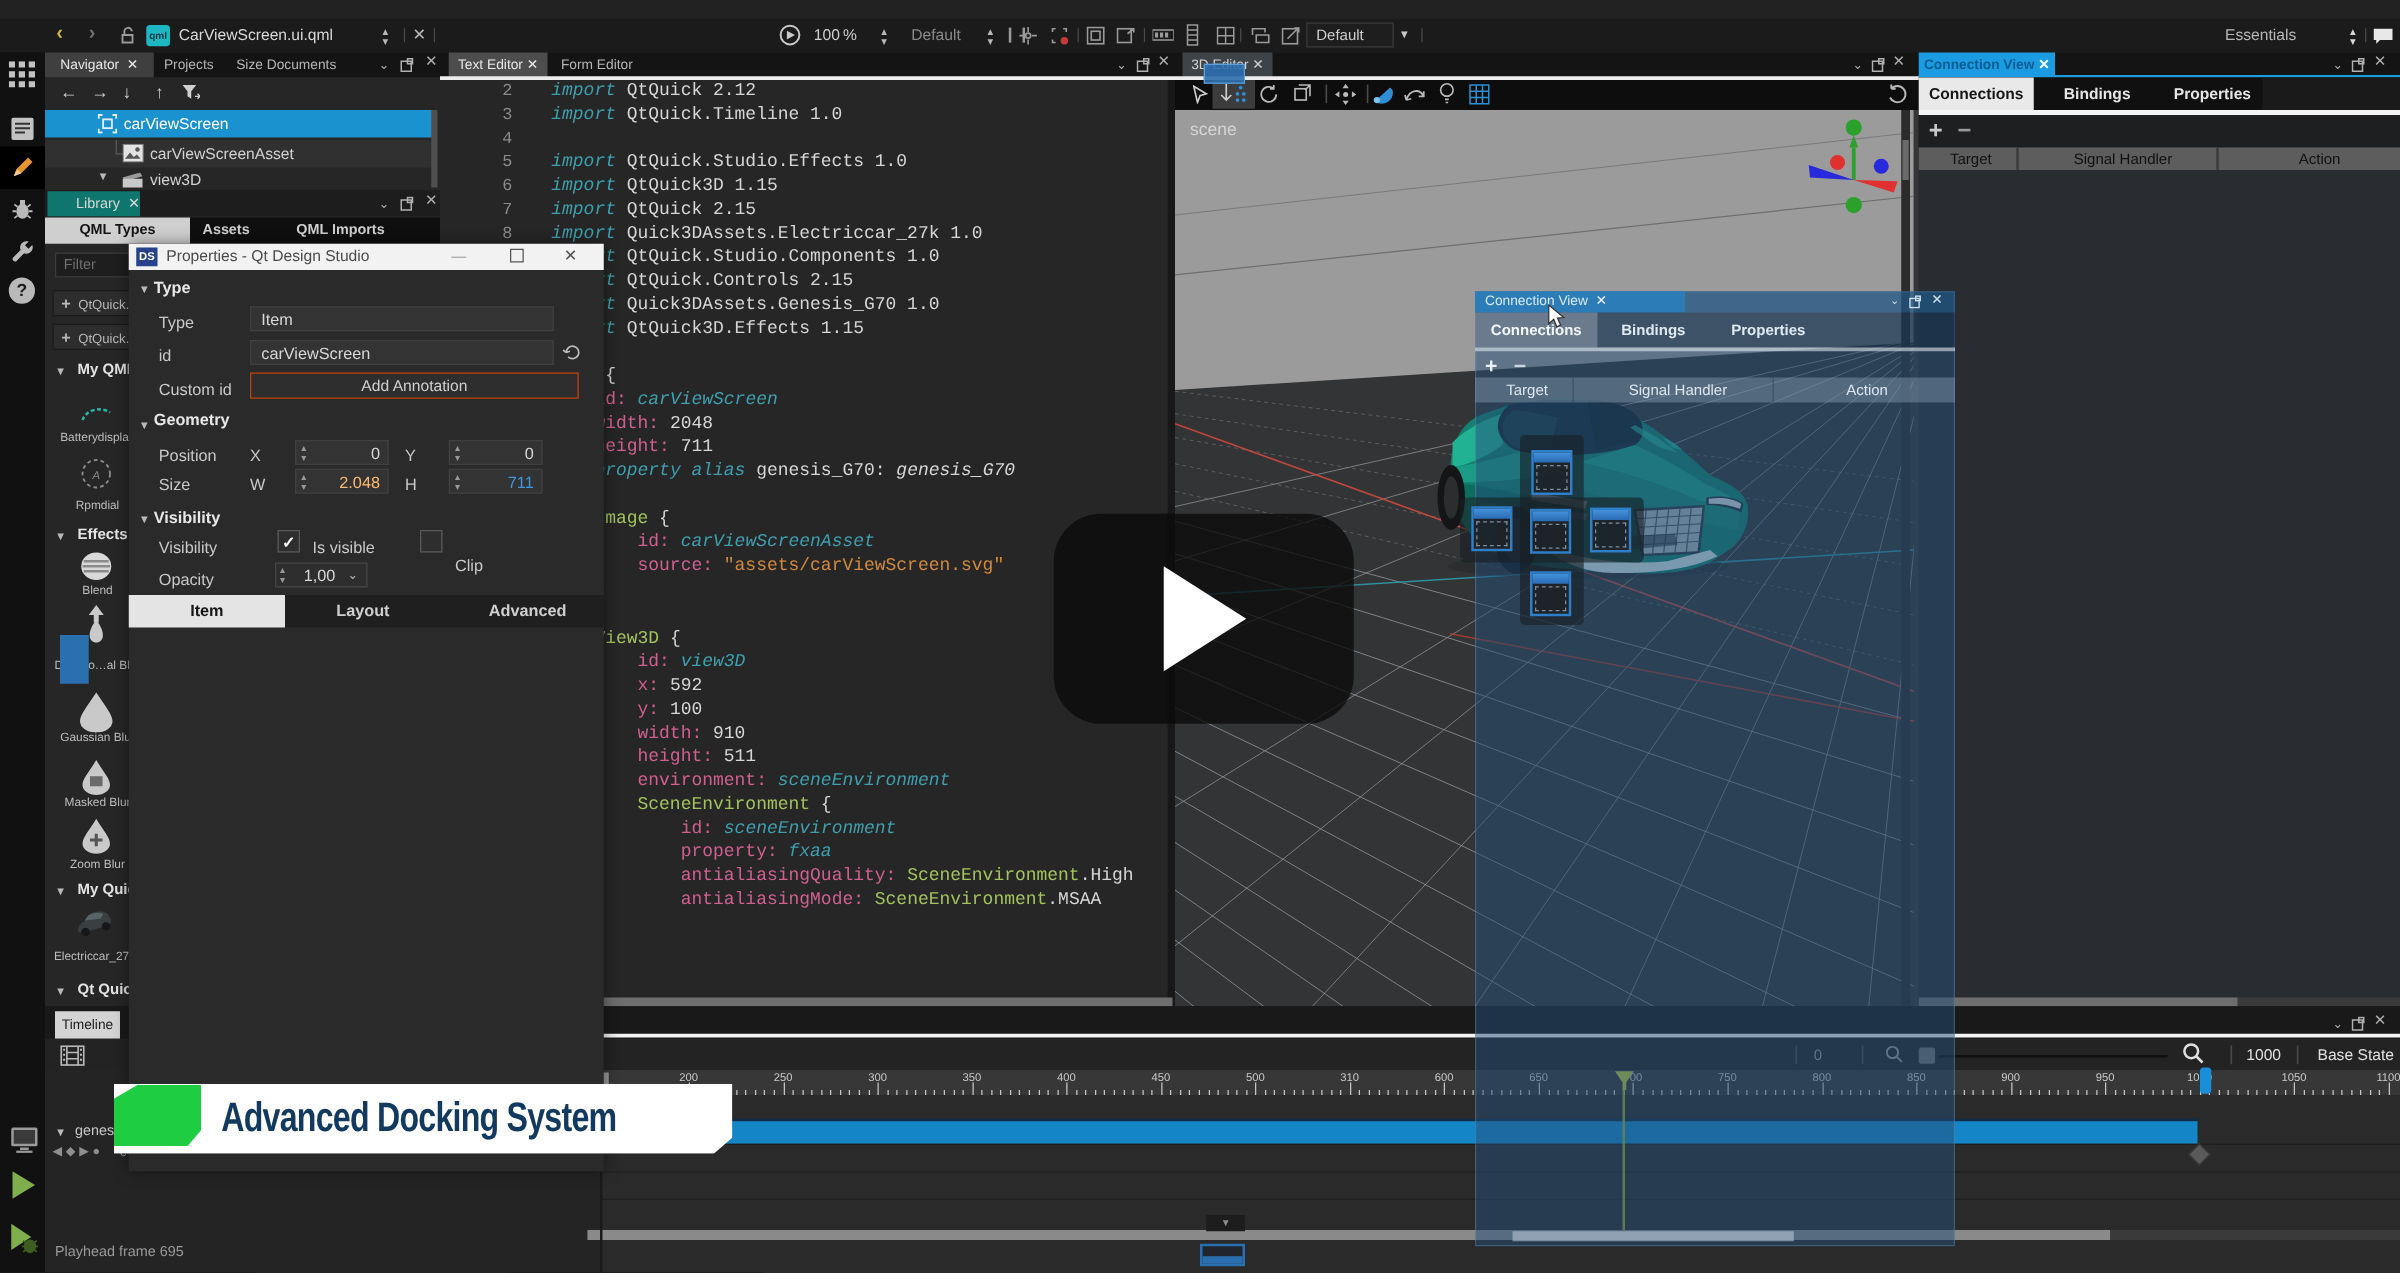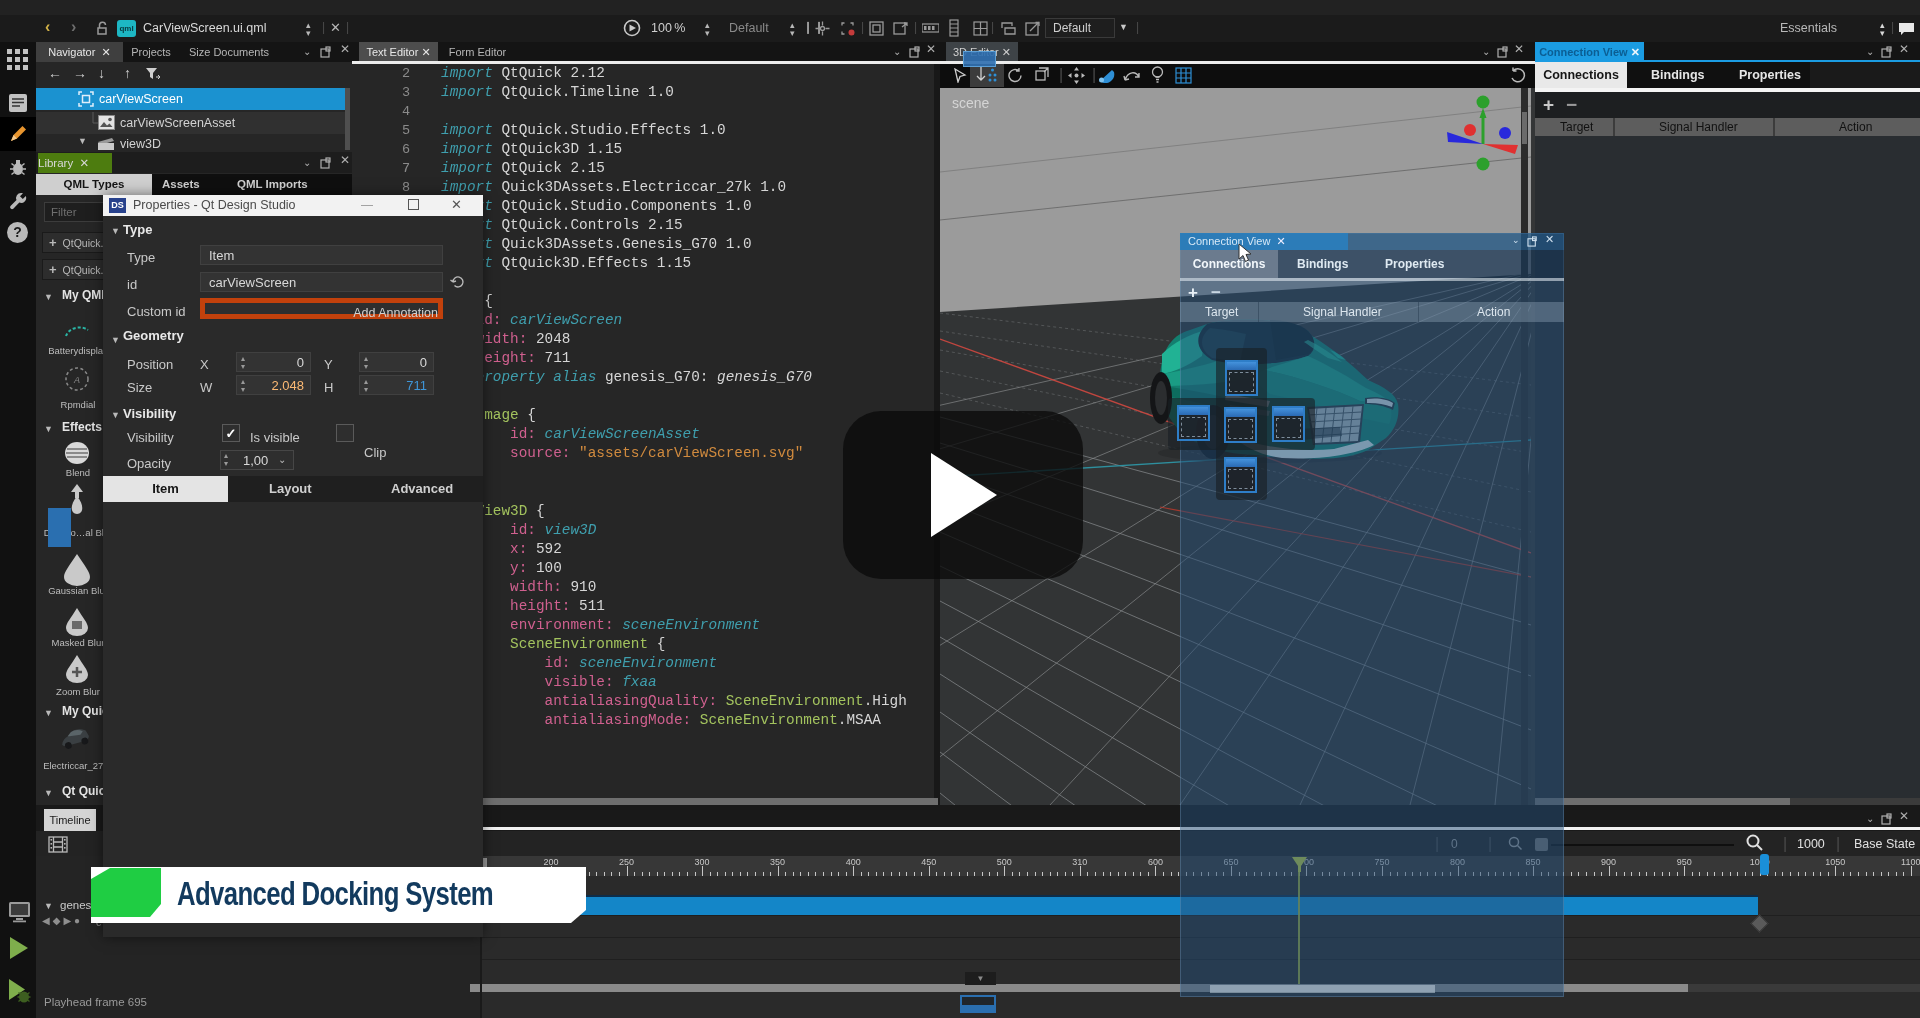--- a/index.html
+++ b/index.html
@@ -326,21 +326,21 @@
         <g fill="#c9c9c9">
           <path d="M0 4 l14 -4 2 3 -14 4 z" fill="#9a9a9a"></path>
           <rect x="0" y="5" width="16" height="7"></rect>
         </g>
       </svg>
     <span class="abs" style="left:84px;top:49px;color:#d2d2d2;font-size:12.5px">view3D</span>
     <div class="abs" style="left:309px;top:0;width:5px;height:62px;background:#4f4f4f"></div>
   </div>
   <div id="library" class="abs">
     <div class="abs" style="left:0;top:0;width:316px;height:21px;background:#1d1d1d"></div>
-    <div class="abs" style="left:2px;top:1px;width:74px;height:20px;background:#4d7c0f;color:#d8d8d8;font-size:11.5px;line-height:20px;text-align:left">Library&nbsp;&nbsp;✕</div>
+    <div class="abs" style="left:2px;top:1px;width:74px;height:20px;background:#0f766e;color:#d8d8d8;font-size:11.5px;line-height:20px;text-align:right">Library&nbsp;&nbsp;✕</div>
     <span class="abs" style="left:267px;top:5px;color:#b0b0b0;font-size:10px">⌄</span>
     <svg class="abs" style="left:284px;top:5px" width="13" height="12" viewBox="0 0 13 12">
         <g fill="none" stroke="#b0b0b0" stroke-width="1.2">
           <rect x="1" y="3" width="8" height="8"></rect>
           <rect x="6" y="1" width="4" height="4"></rect>
         </g>
       </svg>
     <span class="abs" style="left:304px;top:1px;color:#b0b0b0;font-size:12px">✕</span>
     <div class="abs" style="left:0;top:22px;width:316px;height:21px;background:#0f0f0f"></div>
     <div class="abs" style="left:0;top:22px;width:116px;height:21px;background:#cfcfcf;color:#141414;font-size:11.5px;font-weight:bold;line-height:21px;text-align:center">QML Types</div>
@@ -461,21 +461,21 @@
 
     <span class="ty">View3D</span> {
         <span class="pr">id:</span> <span class="id2">view3D</span>
         <span class="pr">x:</span> 592
         <span class="pr">y:</span> 100
         <span class="pr">width:</span> 910
         <span class="pr">height:</span> 511
         <span class="pr">environment:</span> <span class="id2">sceneEnvironment</span>
         <span class="ty">SceneEnvironment</span> {
             <span class="pr">id:</span> <span class="id2">sceneEnvironment</span>
-            <span class="pr">visible:</span> <span class="id2">fxaa</span>
+            <span class="pr">property:</span> <span class="id2">fxaa</span>
             <span class="pr">antialiasingQuality:</span> <span class="ty">SceneEnvironment</span>.High
             <span class="pr">antialiasingMode:</span> <span class="ty">SceneEnvironment</span>.MSAA</div>
     <div class="abs" style="left:582px;top:0;width:13px;height:743px;background:#181818"></div>
     <div class="abs" style="left:123px;top:736px;width:463px;height:8px;background:#6e6e6e"></div>
   </div>
   <div id="view3d" class="abs">
     <div class="abs" style="left:0;top:0;width:595px;height:26px;background:#0d0d0d"></div>
     <svg class="abs" style="left:14px;top:6px" width="13" height="15" viewBox="0 0 13 15">
         <path d="M1 1 l10 6 -5 1.5 -2 5.5 z" fill="none" stroke="#cfcfcf" stroke-width="1.3"></path>
       </svg>
@@ -924,21 +924,21 @@
     <span class="abs" style="left:8px;top:31px;color:#b9b9b9;font-size:9px">▼</span>
     <span class="abs" style="left:20px;top:27px;color:#e8e8e8;font-size:13px;font-weight:bold">Type</span>
     <span class="abs" style="left:24px;top:55px;color:#c9c9c9;font-size:13px">Type</span>
     <div class="abs" style="left:97px;top:50px;width:243px;height:20px;background:#333;border:1px solid #404040;color:#d8d8d8;font-size:13px;line-height:19px;text-indent:8px">Item</div>
     <span class="abs" style="left:24px;top:82px;color:#c9c9c9;font-size:13px">id</span>
     <div class="abs" style="left:97px;top:77px;width:243px;height:20px;background:#333;border:1px solid #404040;color:#d8d8d8;font-size:13px;line-height:19px;text-indent:8px">carViewScreen</div>
     <svg class="abs" style="left:346px;top:78px" width="18" height="18" viewBox="0 0 18 18">
         <path d="M4 9 a5 5 0 1 1 1.5 3.5 M4 9 l-2.5 -2 M4 9 l3 -1" fill="none" stroke="#b9b9b9" stroke-width="1.4"></path>
       </svg>
     <span class="abs" style="left:24px;top:109px;color:#c9c9c9;font-size:13px">Custom id</span>
-    <div class="abs" style="left:97px;top:103px;width:243px;height:21px;background:#2e2e2e;border:5px solid #c2410c;color:#d0d0d0;font-size:12.5px;line-height:20px;text-align:right">Add Annotation</div>
+    <div class="abs" style="left:97px;top:103px;width:263px;height:21px;background:#2e2e2e;border:1px solid #c2410c;color:#d0d0d0;font-size:12.5px;line-height:20px;text-align:center">Add Annotation</div>
     <span class="abs" style="left:8px;top:140px;color:#b9b9b9;font-size:9px">▼</span>
     <span class="abs" style="left:20px;top:133px;color:#e8e8e8;font-size:13px;font-weight:bold">Geometry</span>
     <span class="abs" style="left:24px;top:162px;color:#c9c9c9;font-size:13px">Position</span>
     <span class="abs" style="left:97px;top:162px;color:#c9c9c9;font-size:13px">X</span>
     <div class="spin abs" style="left:133px;top:157px">
         <span class="v">0</span>
       </div>
     <span class="abs" style="left:221px;top:162px;color:#c9c9c9;font-size:13px">Y</span>
     <div class="spin abs" style="left:256px;top:157px">
         <span class="v">0</span>

